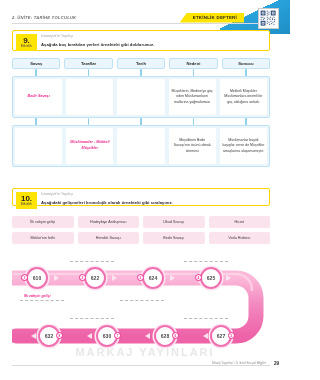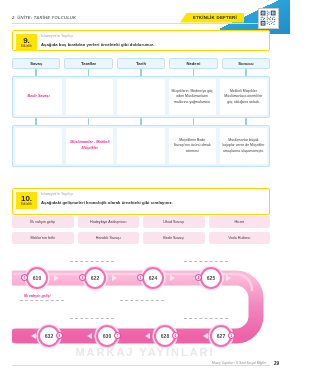--- a/index.html
+++ b/index.html
@@ -276,21 +276,21 @@
     </div>
     <div class="trow">
       <div class="td"></div>
       <div class="td pink">Müslümanlar - Mekkeli Müşrikler</div>
       <div class="td"></div>
       <div class="td">Müşriklerin Bedir Savaşı'nın öcünü almak istemesi</div>
       <div class="td">Müslümanlar büyük kayıplar verse de Müşrikler amaçlarına ulaşamamıştır.</div>
     </div>
   </div>
 
-  <div class="qbox" style="top:188px;height:27px;">
+  <div class="qbox" style="top:188px;height:18px;">
     <div class="qnum">
       <span class="n">10.</span>
       <span class="t">Etkinlik</span>
     </div>
     <div class="qtopic">İslamiyet'in Yayılışı</div>
     <div class="qtext">Aşağıdaki gelişmeleri kronolojik olarak örnekteki gibi sıralayınız.</div>
   </div>
 
   <div class="bank" style="top:216px;width:258px;">
     <div class="bank-row">

